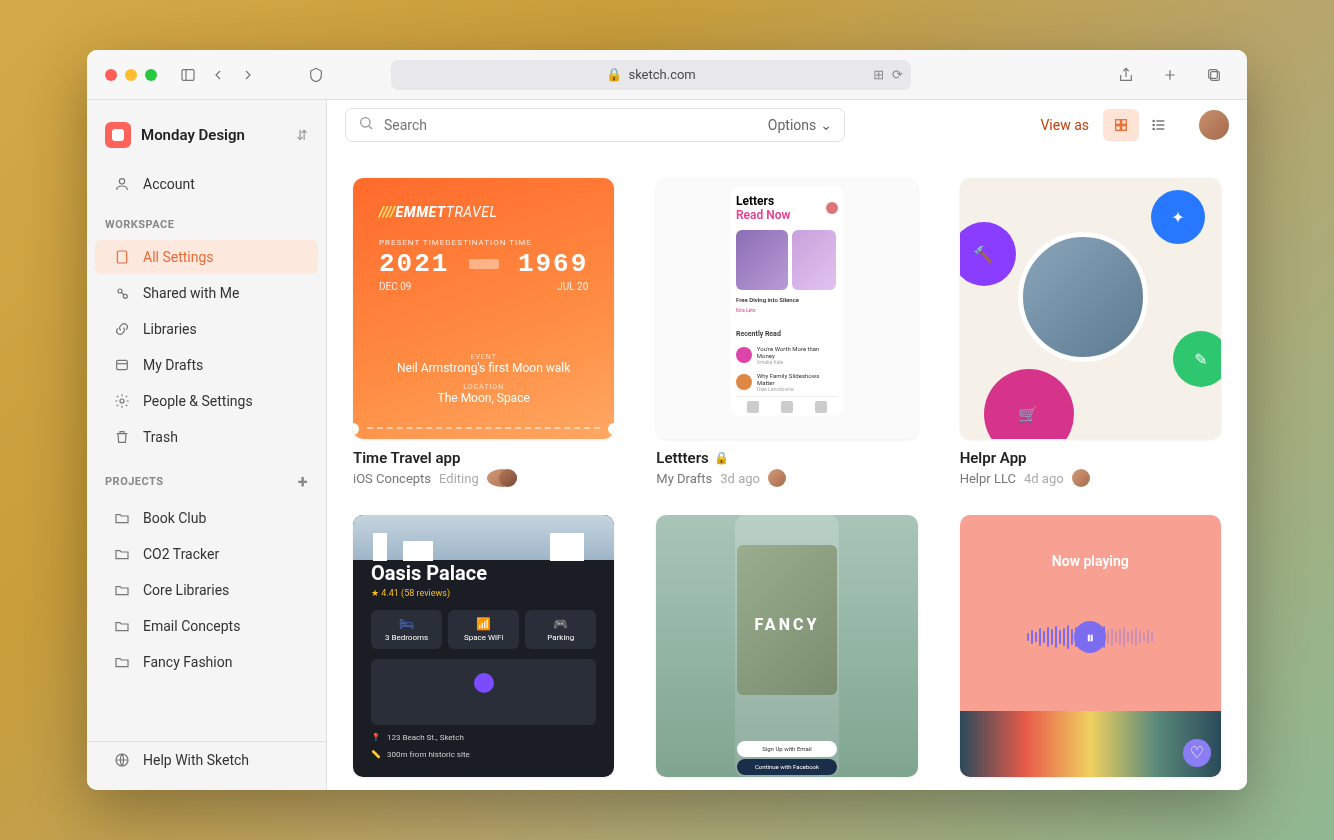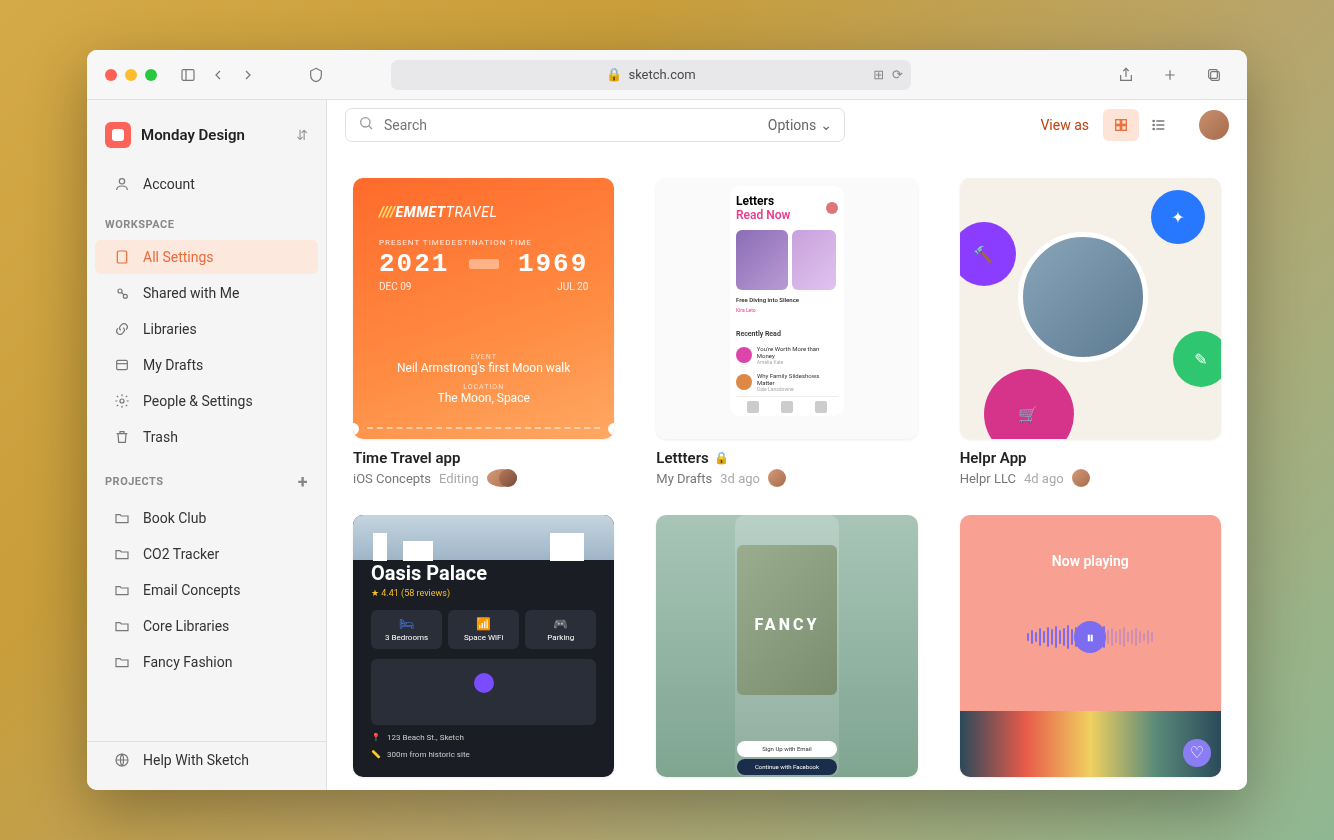--- a/index.html
+++ b/index.html
@@ -291,29 +291,29 @@
             </svg>
           </span>
           <span>CO2 Tracker</span>
         </div>
       <div class="side-item">
           <span class="icn">
             <svg viewBox="0 0 24 24" fill="none" stroke="currentColor" stroke-width="1.8">
               <path d="M3 7h6l2 2h10v10H3z"></path>
             </svg>
           </span>
+          <span>Core Libraries</span>
+        </div>
+      <div class="side-item">
+          <span class="icn">
+            <svg viewBox="0 0 24 24" fill="none" stroke="currentColor" stroke-width="1.8">
+              <path d="M3 7h6l2 2h10v10H3z"></path>
+            </svg>
+          </span>
           <span>Email Concepts</span>
-        </div>
-      <div class="side-item">
-          <span class="icn">
-            <svg viewBox="0 0 24 24" fill="none" stroke="currentColor" stroke-width="1.8">
-              <path d="M3 7h6l2 2h10v10H3z"></path>
-            </svg>
-          </span>
-          <span>Core Libraries</span>
         </div>
       <div class="side-item">
           <span class="icn">
             <svg viewBox="0 0 24 24" fill="none" stroke="currentColor" stroke-width="1.8">
               <path d="M3 7h6l2 2h10v10H3z"></path>
             </svg>
           </span>
           <span>Fancy Fashion</span>
         </div>
 

